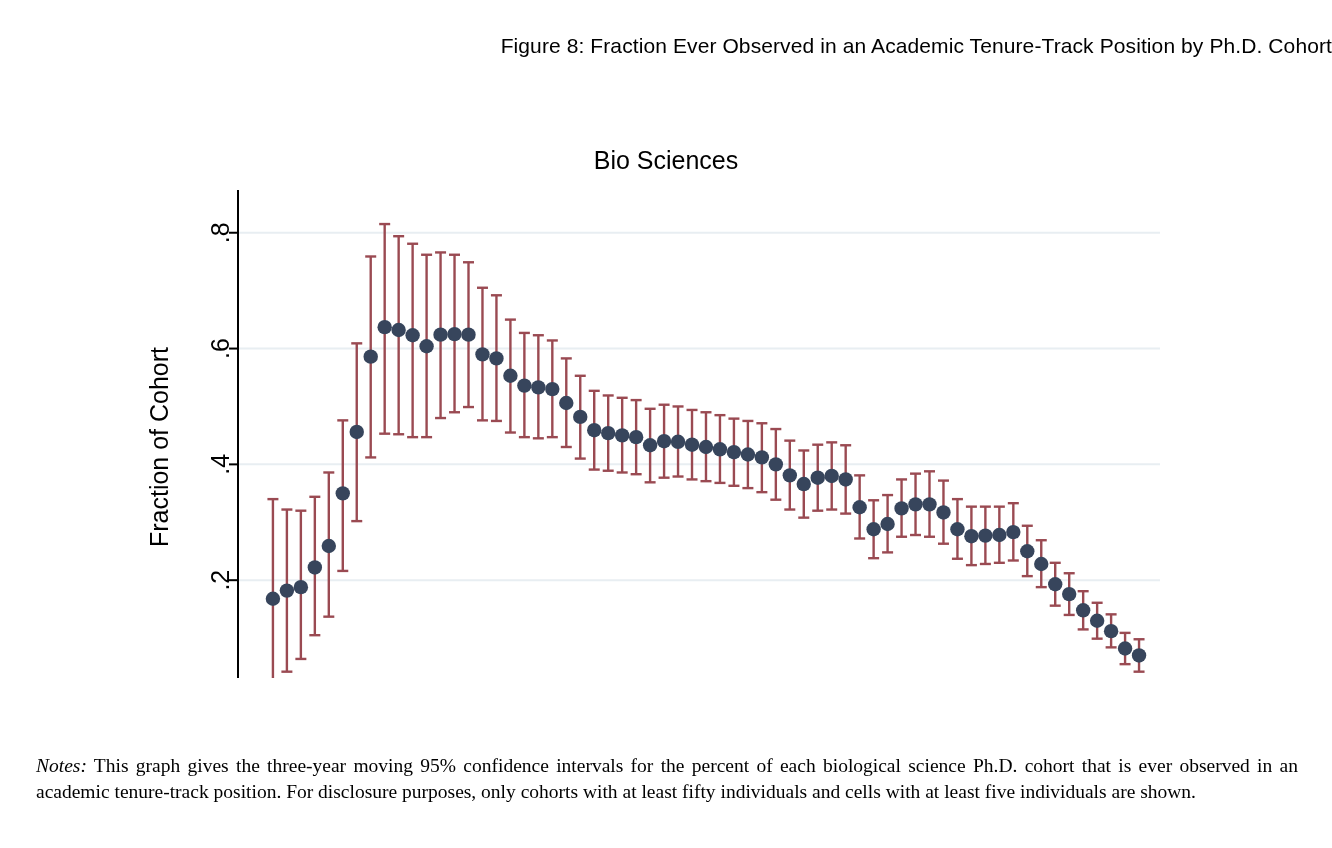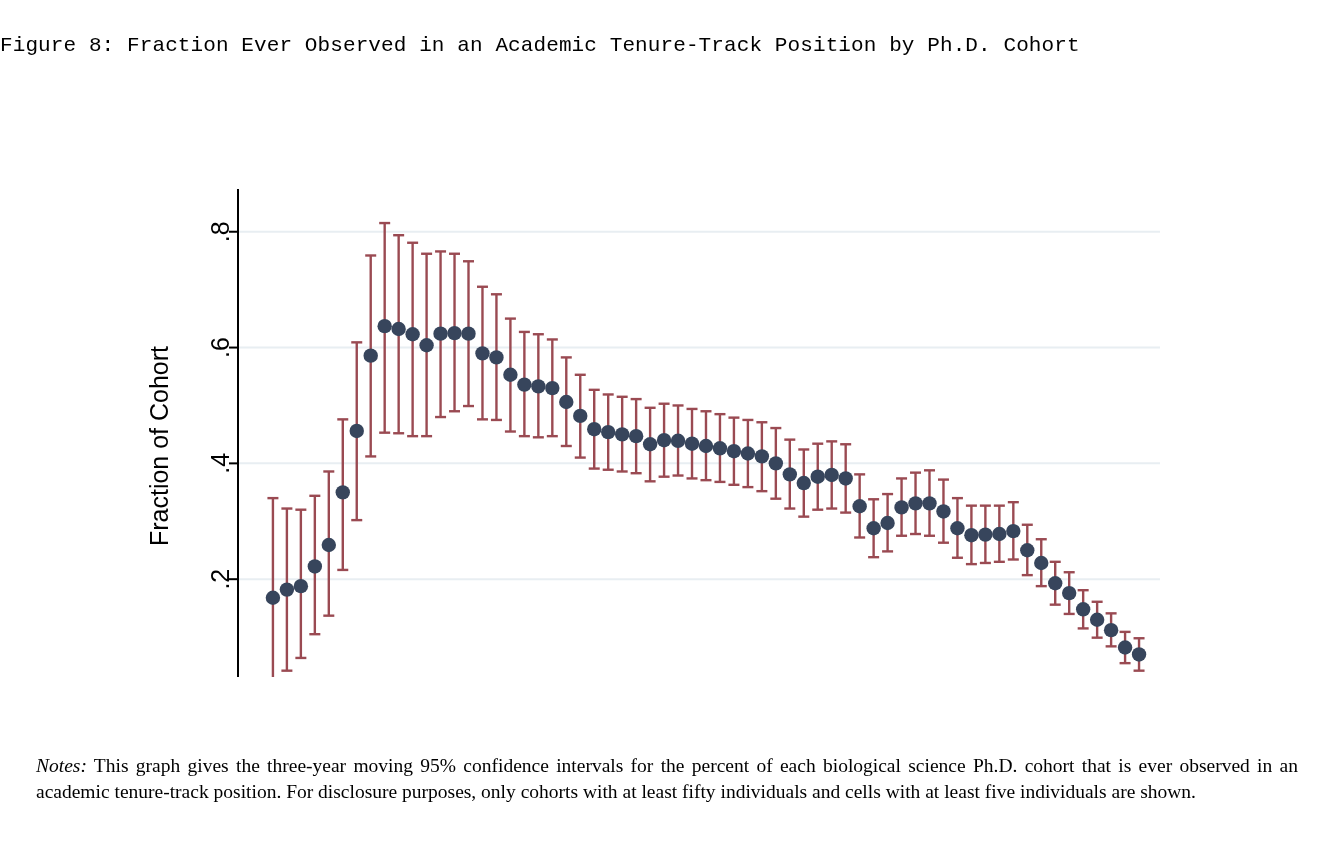--- a/index.html
+++ b/index.html
@@ -9,23 +9,23 @@
   }
   body {
     width: 1332px;
     height: 848px;
     font-family: "Liberation Serif", serif;
     color: #000000;
     position: relative;
     overflow: hidden;
   }
   .figure-caption {
-    text-align: left;
+    text-align: right;
     font-size: 21px;
-    font-family: Liberation Mono, monospace;
+    font-family: Liberation Sans, sans-serif;
     margin-top: 34px;
     letter-spacing: 0.1px;
   }
   .chart-wrap {
     position: relative;
     width: 1332px;
     height: 620px;
   }
   .chart-title {
     position: absolute;
@@ -65,20 +65,21 @@
     font-size: 25px;
     fill: #000;
   }
 </style>
 </head>
 <body>
 
 <div class="figure-caption">Figure 8: Fraction Ever Observed in an Academic Tenure-Track Position by Ph.D. Cohort</div>
 
 <div class="chart-wrap">
+  <div class="chart-title">Bio Sciences</div>
   <svg class="plot" id="plot-svg" width="1332" height="620">
       <line x1="238" x2="1160" y1="638" y2="638" stroke="#e8eef2" stroke-width="2"></line>
       <line x1="238" x2="1160" y1="522.1860465116279" y2="522.1860465116279" stroke="#e8eef2" stroke-width="2"></line>
       <line x1="238" x2="1160" y1="406.3720930232558" y2="406.3720930232558" stroke="#e8eef2" stroke-width="2"></line>
       <line x1="238" x2="1160" y1="290.5581395348837" y2="290.5581395348837" stroke="#e8eef2" stroke-width="2"></line>
       <line x1="238" x2="1160" y1="174.74418604651157" y2="174.74418604651157" stroke="#e8eef2" stroke-width="2"></line>
       <line x1="238" x2="238" y1="132" y2="638" stroke="#000" stroke-width="2"></line>
       <line x1="238" x2="1160" y1="638" y2="638" stroke="#000" stroke-width="2"></line>
       <line x1="229" x2="238" y1="638" y2="638" stroke="#000" stroke-width="2"></line>
       <text x="220" y="638" text-anchor="middle" dominant-baseline="central" transform="rotate(-90 220 638)" class="axtick">0</text>

